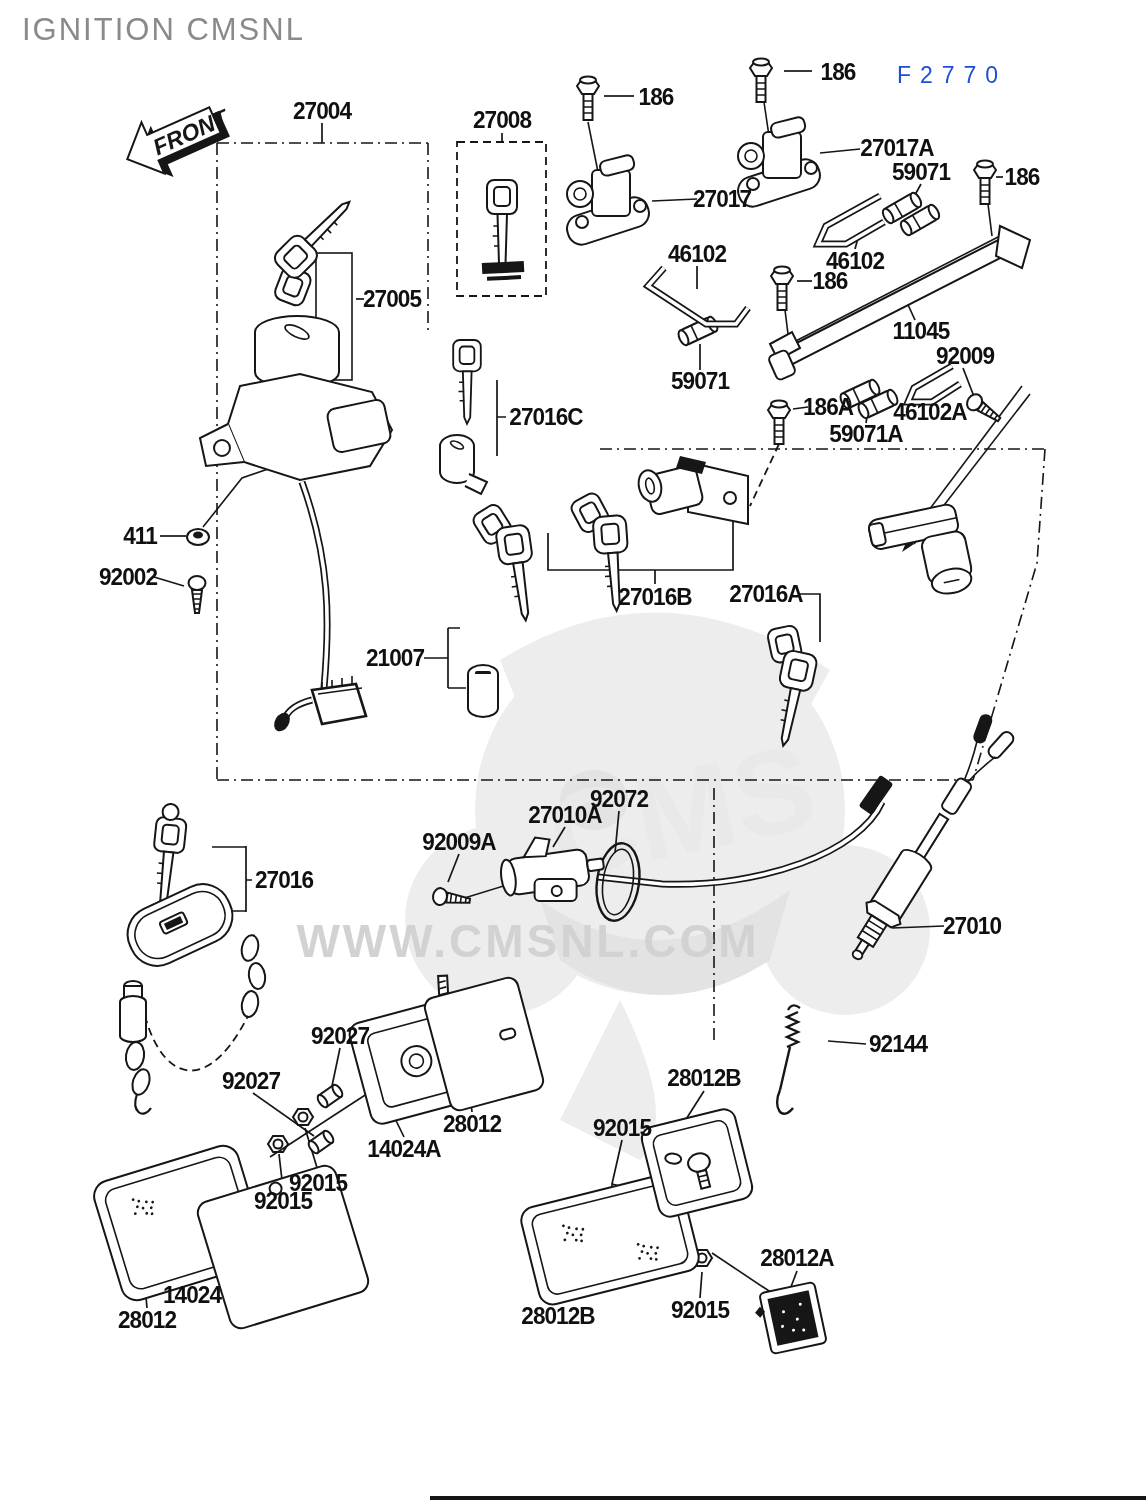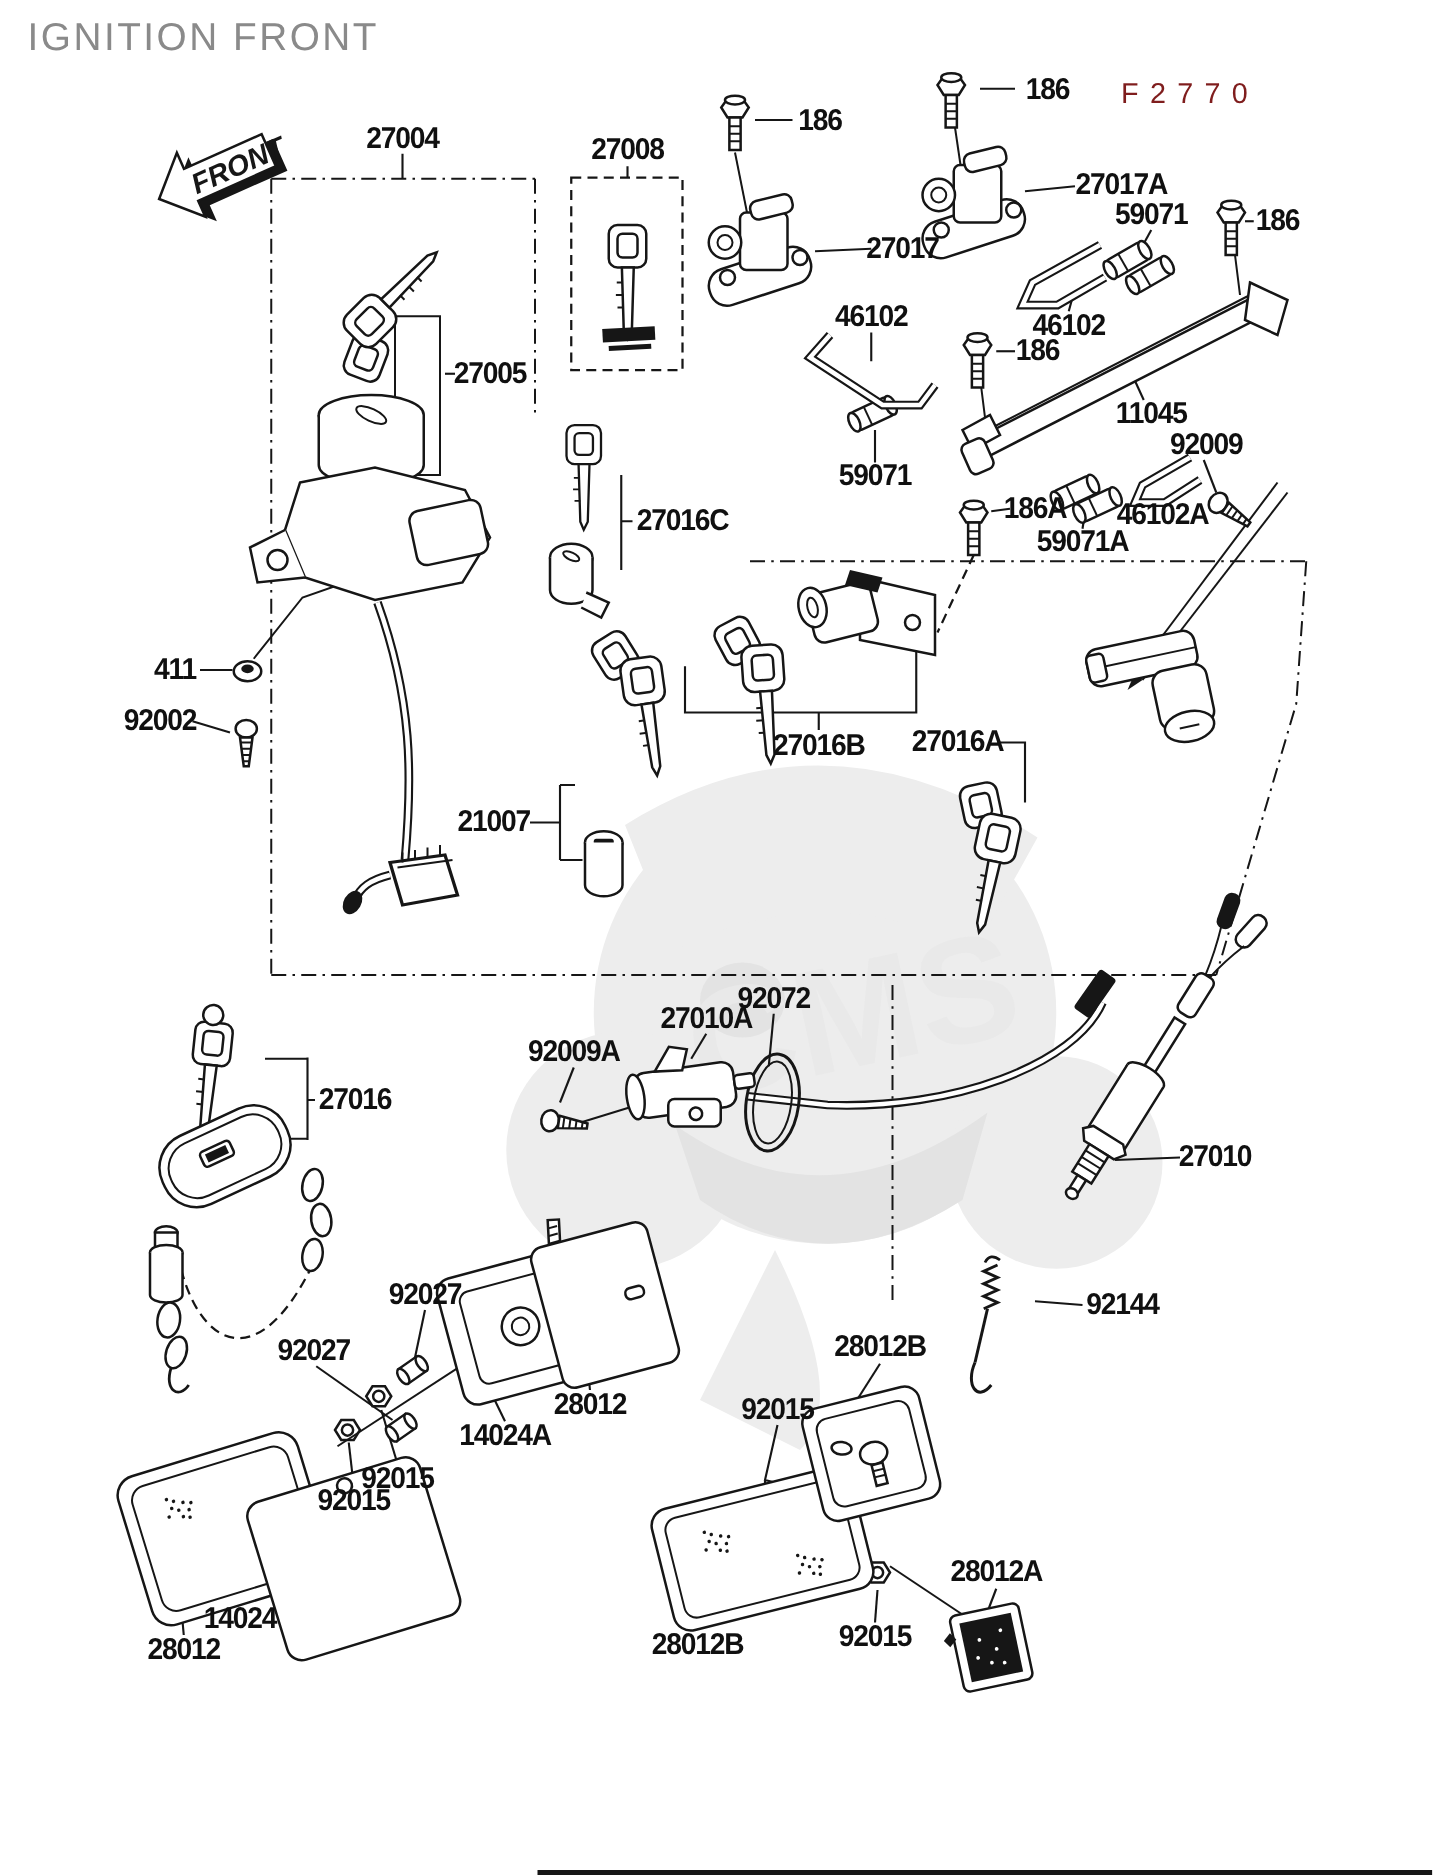--- a/index.html
+++ b/index.html
@@ -15,21 +15,21 @@
   .dsh{fill:none;stroke:#161616;stroke-width:1.8;stroke-dasharray:8 5;}
   .blk{fill:#161616;stroke:none;}
   .tubeB{fill:none;stroke:#161616;stroke-width:7;}
   .tubeW{fill:none;stroke:#ffffff;stroke-width:3.6;}
   .wm{fill:#ededed;stroke:none;}
   .wm2{fill:#e3e3e3;stroke:none;}
   
   .page-title{position:absolute;left:22px;top:12px;font-size:31px;color:#8a8a8a;
       letter-spacing:2px;white-space:nowrap;}
   .figure-code{position:absolute;left:952px;top:75px;transform:translate(-50%,-50%);
-      font-size:23px;color:#7f1d1d;letter-spacing:9px;white-space:nowrap;}
+      font-size:23px;color:#1d4ed8;letter-spacing:9px;white-space:nowrap;}
   .plabel{position:absolute;transform:translate(-50%,-50%) scaleX(.94);
       font-size:24px;font-weight:700;color:#101010;letter-spacing:-1px;white-space:nowrap;}
   .watermark-word{position:absolute;left:528px;top:941px;transform:translate(-50%,-50%);
       font-size:46px;font-weight:700;color:#d2d2d2;letter-spacing:3px;white-space:nowrap;}
   .footer-line{position:absolute;left:0;top:1443px;width:1146px;text-align:center;}
   .footer-line span{display:inline-block;transform:scaleX(.86);font-size:44px;
       color:#cc0000;white-space:nowrap;}
   .bottom-bar{position:absolute;left:430px;top:1496px;width:716px;height:4px;background:#161616;}
 </style>
 </head>
@@ -473,21 +473,21 @@
       <circle cx="-8" cy="-8" r="1.5" fill="#fff"></circle>
         <circle cx="4" cy="2" r="1.5" fill="#fff"></circle>
       <circle cx="-2" cy="12" r="1.5" fill="#fff"></circle>
         <circle cx="10" cy="-12" r="1.5" fill="#fff"></circle>
       <circle cx="8" cy="14" r="1.5" fill="#fff"></circle>
         <circle cx="-12" cy="6" r="1.5" fill="#fff"></circle>
       <path class="blk" d="M-30,-18 l-6,5 l4,6 l6,-5 z"></path>
     </g>
   </svg>
 
-  <div class="page-title">IGNITION FRONT</div>
+  <div class="page-title">IGNITION CMSNL</div>
   <div class="figure-code">F2770</div>
   <div id="labels">
       <div class="plabel" style="left: 322px; top: 111px;">27004</div>
       <div class="plabel" style="left: 502px; top: 120px;">27008</div>
       <div class="plabel" style="left: 656px; top: 97px;">186</div>
       <div class="plabel" style="left: 838px; top: 72px;">186</div>
       <div class="plabel" style="left: 897px; top: 148px;">27017A</div>
       <div class="plabel" style="left: 921px; top: 172px;">59071</div>
       <div class="plabel" style="left: 1022px; top: 177px;">186</div>
       <div class="plabel" style="left: 722px; top: 199px;">27017</div>
@@ -520,14 +520,15 @@
       <div class="plabel" style="left: 318px; top: 1183px;">92015</div>
       <div class="plabel" style="left: 283px; top: 1201px;">92015</div>
       <div class="plabel" style="left: 622px; top: 1128px;">92015</div>
       <div class="plabel" style="left: 192px; top: 1295px;">14024</div>
       <div class="plabel" style="left: 147px; top: 1320px;">28012</div>
       <div class="plabel" style="left: 704px; top: 1078px;">28012B</div>
       <div class="plabel" style="left: 558px; top: 1316px;">28012B</div>
       <div class="plabel" style="left: 700px; top: 1310px;">92015</div>
       <div class="plabel" style="left: 797px; top: 1258px;">28012A</div>
     </div>
+  <div class="watermark-word">WWW.CMSNL.COM</div>
   <div class="bottom-bar"></div>
 </div>
 
 </body></html>

